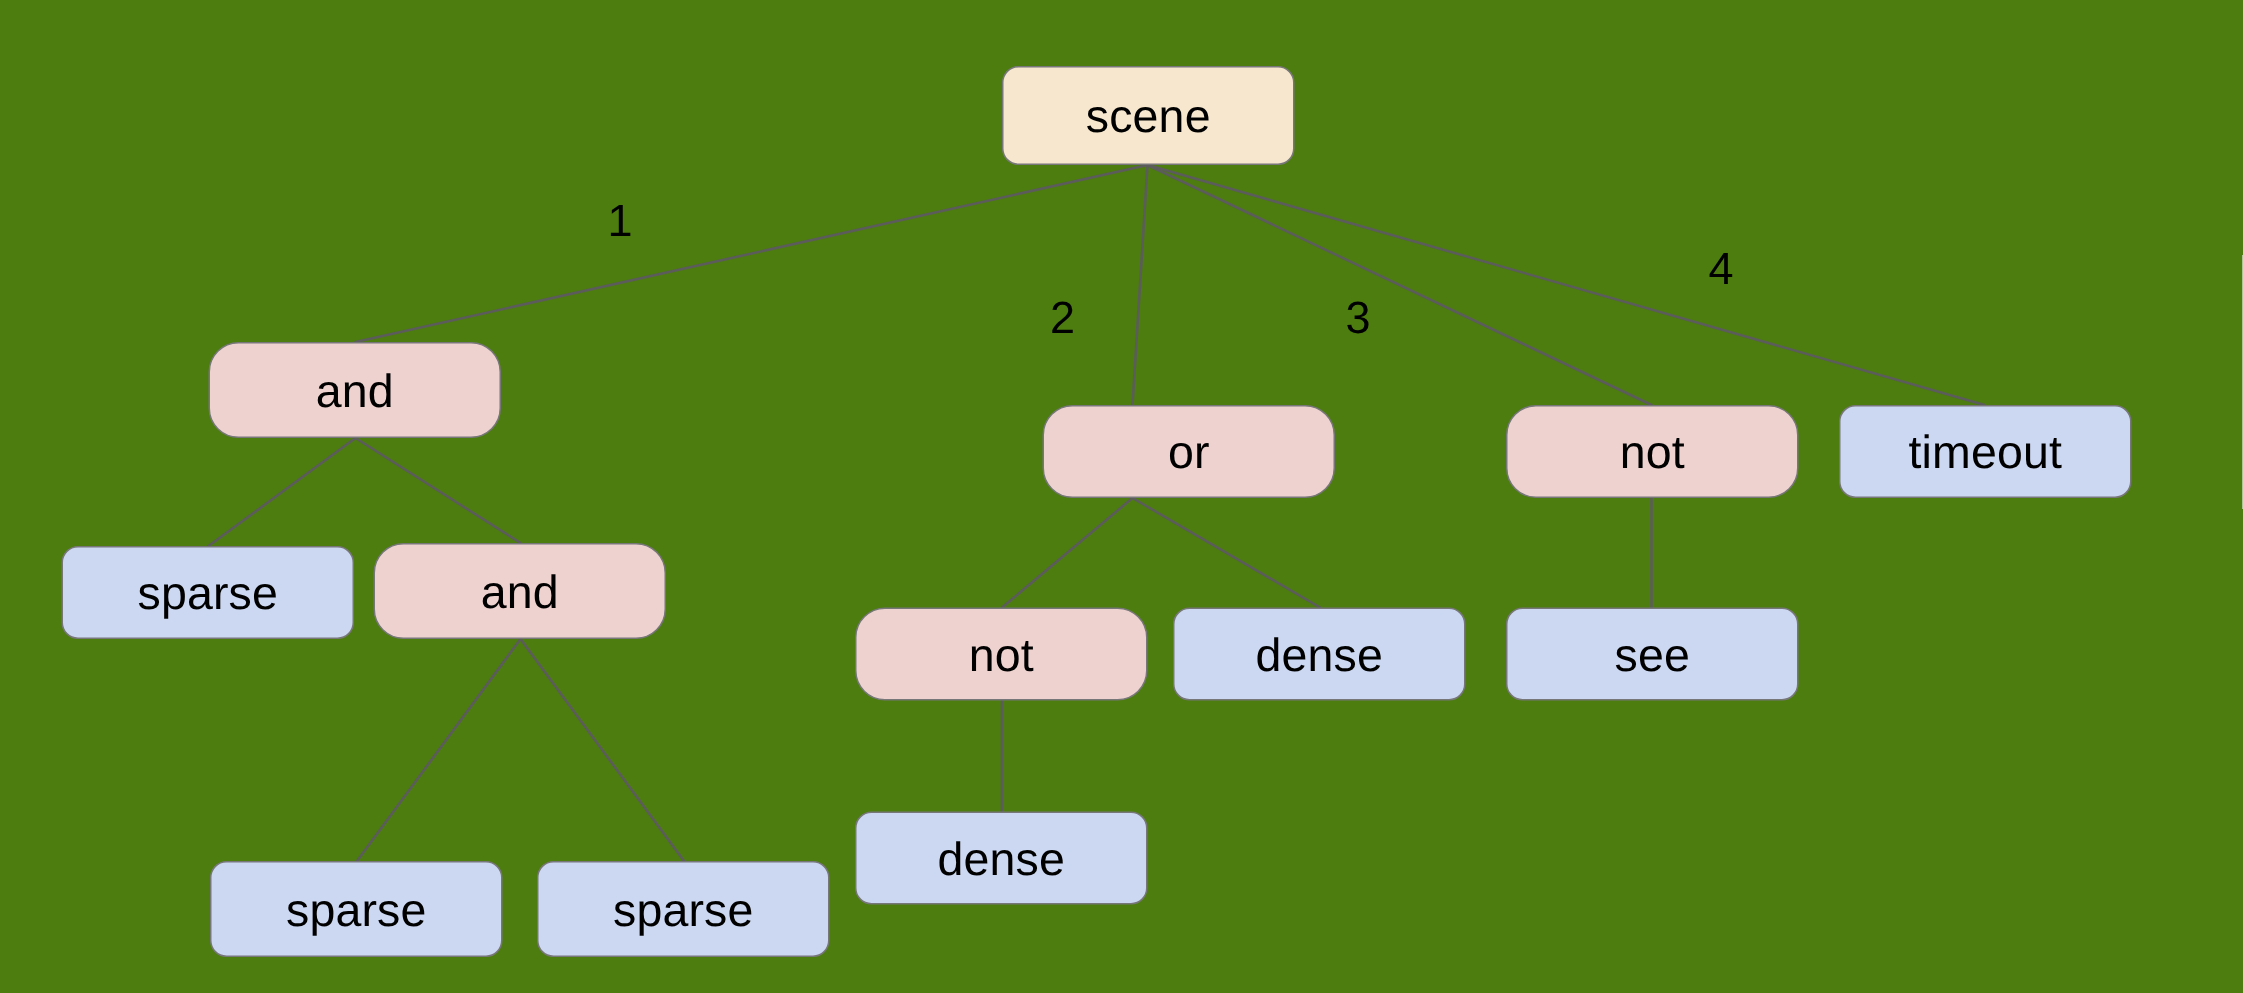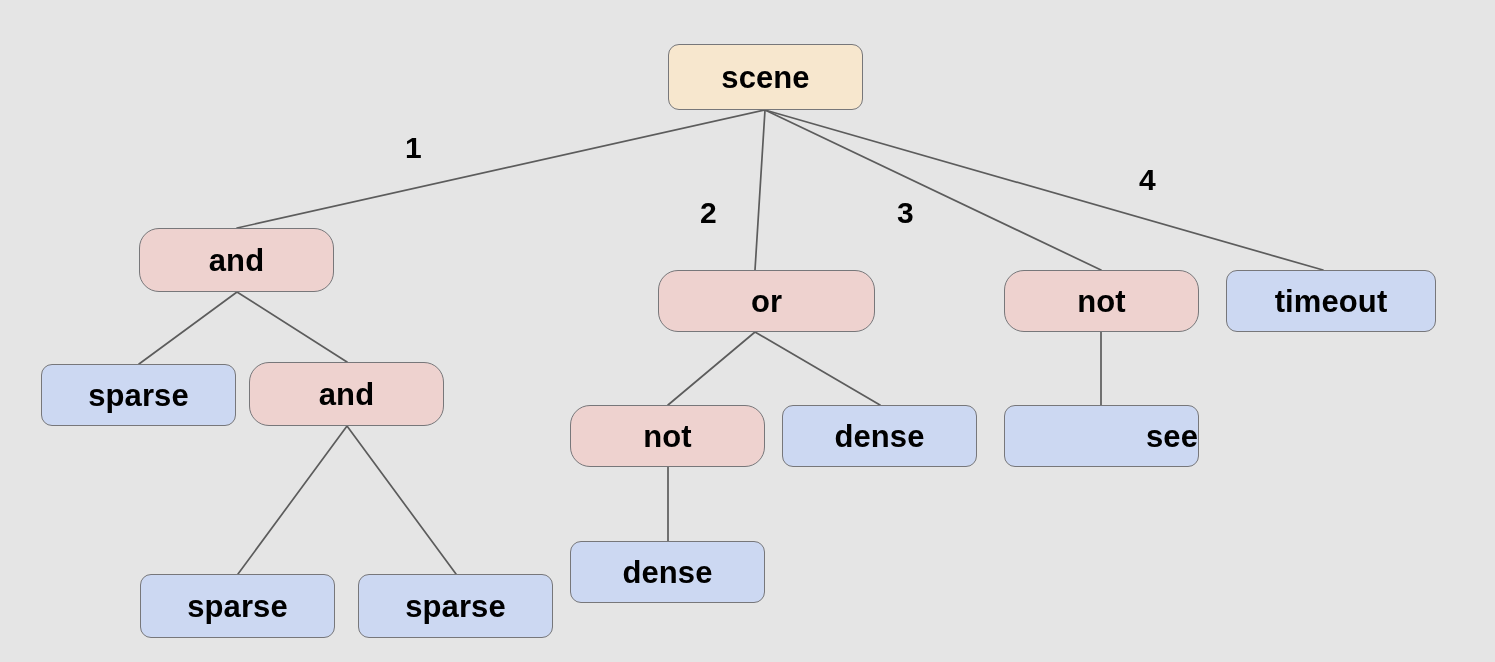--- a/index.html
+++ b/index.html
@@ -48,21 +48,21 @@
     color: #000000;
     font-size: 30px;
     line-height: 1;
     white-space: nowrap;
     user-select: none;
   }
 </style>
 </head>
 <body>
 
-<div id="diagram-root" style="background: #e5e5e5; font-weight: bold;">
+<div id="diagram-root" style="background: #4d7c0f;">
   <svg id="edge-layer" viewBox="0 0 1495 662" xmlns="http://www.w3.org/2000/svg">
       <line x1="765" y1="110" x2="237" y2="228" stroke="#5c5c5c" stroke-width="1.7" stroke-linecap="round"></line>
       <line x1="765" y1="110" x2="755" y2="270" stroke="#5c5c5c" stroke-width="1.7" stroke-linecap="round"></line>
       <line x1="765" y1="110" x2="1101" y2="270" stroke="#5c5c5c" stroke-width="1.7" stroke-linecap="round"></line>
       <line x1="765" y1="110" x2="1323" y2="270" stroke="#5c5c5c" stroke-width="1.7" stroke-linecap="round"></line>
       <line x1="237" y1="292" x2="139" y2="364" stroke="#5c5c5c" stroke-width="1.7" stroke-linecap="round"></line>
       <line x1="237" y1="292" x2="347" y2="362" stroke="#5c5c5c" stroke-width="1.7" stroke-linecap="round"></line>
       <line x1="347" y1="426" x2="238" y2="574" stroke="#5c5c5c" stroke-width="1.7" stroke-linecap="round"></line>
       <line x1="347" y1="426" x2="456" y2="574" stroke="#5c5c5c" stroke-width="1.7" stroke-linecap="round"></line>
       <line x1="755" y1="332" x2="668" y2="405" stroke="#5c5c5c" stroke-width="1.7" stroke-linecap="round"></line>
@@ -70,42 +70,42 @@
       <line x1="668" y1="467" x2="668" y2="541" stroke="#5c5c5c" stroke-width="1.7" stroke-linecap="round"></line>
       <line x1="1101" y1="332" x2="1101" y2="405" stroke="#5c5c5c" stroke-width="1.7" stroke-linecap="round"></line>
     </svg>
   <div id="node-layer">
       <div class="node node-root" style="left: 668px; top: 44px; width: 195px; height: 66px;">
         <span>scene</span>
       </div>
       <div class="node node-op" style="left: 139px; top: 228px; width: 195px; height: 64px;">
         <span>and</span>
       </div>
-      <div class="node node-op" style="left: 658px; top: 270px; width: 217px; height: 62px;">
+      <div class="node node-op" style="left: 695px; top: 270px; width: 195px; height: 62px;">
         <span>or</span>
       </div>
       <div class="node node-op" style="left: 1004px; top: 270px; width: 195px; height: 62px;">
         <span>not</span>
       </div>
-      <div class="node node-leaf" style="left: 1226px; top: 270px; width: 210px; height: 62px;">
+      <div class="node node-leaf" style="left: 1226px; top: 270px; width: 195px; height: 62px;">
         <span>timeout</span>
       </div>
       <div class="node node-leaf" style="left: 41px; top: 364px; width: 195px; height: 62px;">
         <span>sparse</span>
       </div>
       <div class="node node-op" style="left: 249px; top: 362px; width: 195px; height: 64px;">
         <span>and</span>
       </div>
       <div class="node node-op" style="left: 570px; top: 405px; width: 195px; height: 62px;">
         <span>not</span>
       </div>
       <div class="node node-leaf" style="left: 782px; top: 405px; width: 195px; height: 62px;">
         <span>dense</span>
       </div>
-      <div class="node node-leaf" style="left: 1004px; top: 405px; width: 195px; height: 62px; justify-content: flex-end;">
+      <div class="node node-leaf" style="left: 1004px; top: 405px; width: 195px; height: 62px;">
         <span>see</span>
       </div>
       <div class="node node-leaf" style="left: 570px; top: 541px; width: 195px; height: 62px;">
         <span>dense</span>
       </div>
       <div class="node node-leaf" style="left: 140px; top: 574px; width: 195px; height: 64px;">
         <span>sparse</span>
       </div>
       <div class="node node-leaf" style="left: 358px; top: 574px; width: 195px; height: 64px;">
         <span>sparse</span>

